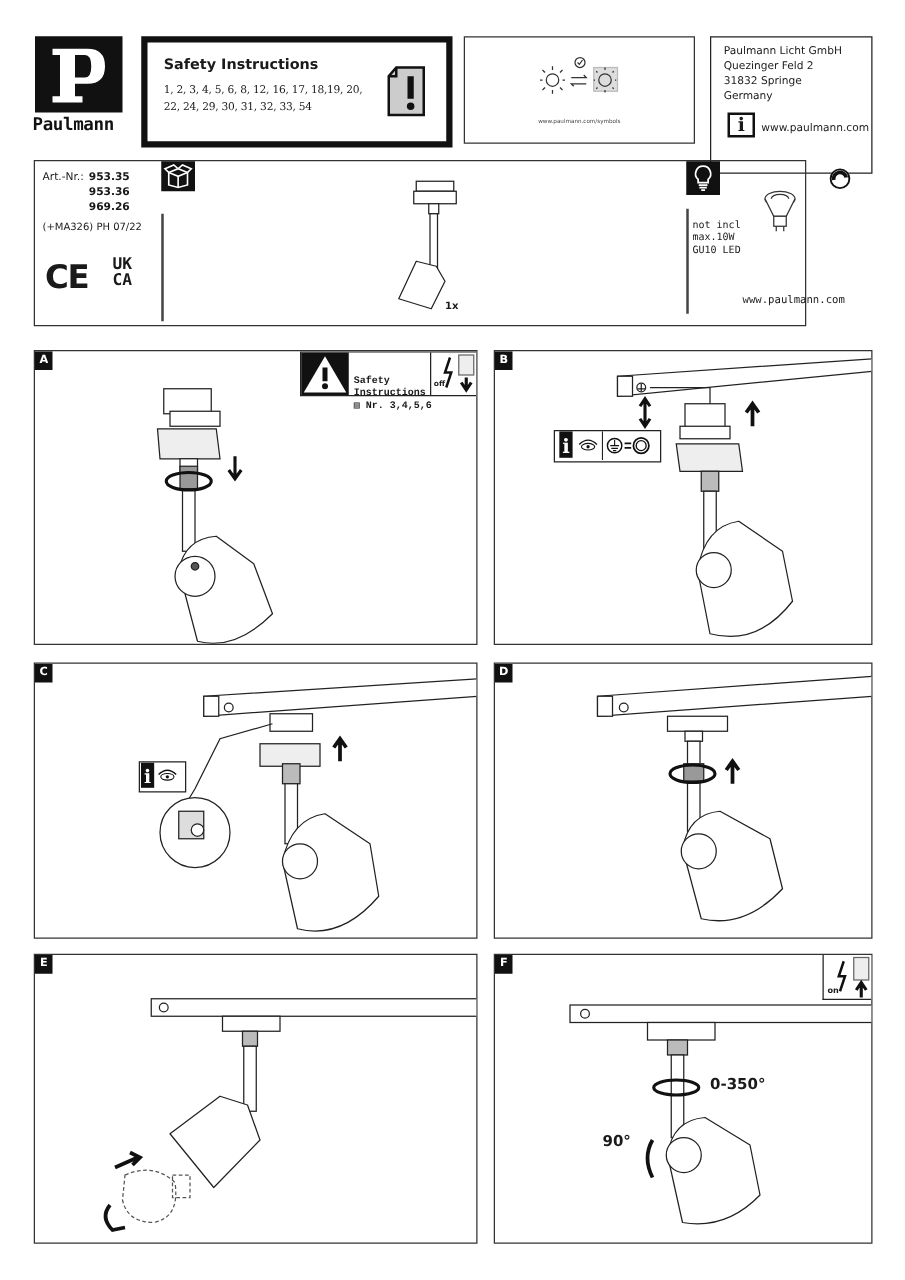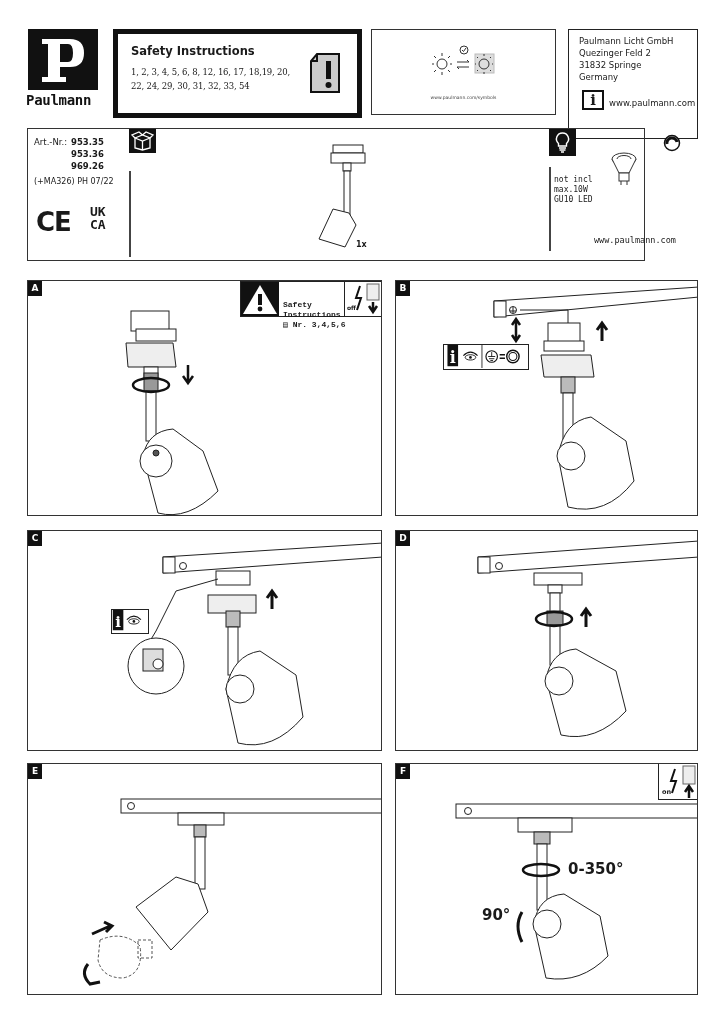--- a/index.html
+++ b/index.html
@@ -62,21 +62,21 @@
   .warn-box { left: 212px; top: 0; width: 142px; height: 36px; border: 1.5px solid #222; background: #fff; }
   .warn-tri { left: 0; top: 0; width: 38px; height: 34px; background: #111; }
   .warn-text { left: 42px; top: 1px; font-size: 8px; font-weight: bold; line-height: 10px; font-family: Liberation Mono, monospace; margin-top: 17px; }
   .warn-power { left: 103px; top: 0; width: 37px; height: 34px; border-left: 1.5px solid #222; }
   .off-label { left: 2px; top: 22px; font-size: 6px; font-weight: bold; }
 
   .b-info { left: 47px; top: 63px; width: 86px; height: 26px; border: 1.5px solid #222; background: #fff; }
   .c-info { left: 83px; top: 78px; width: 38px; height: 25px; border: 1.5px solid #222; background: #fff; }
   .f-power { left: 262px; top: 0; width: 52px; height: 36px; border-left: 1.5px solid #222; border-bottom: 1.5px solid #222; background: #fff; }
   .on-label { left: 3px; top: 24px; font-size: 6.5px; font-weight: bold; }
-  .deg-label { font-size: 15px; font-weight: bold; font-family: "DejaVu Sans", sans-serif; }
+  .deg-label { font-size: 12px; font-weight: bold; font-family: "DejaVu Sans", sans-serif; }
 </style>
 </head>
 <body>
 
 <div class="abs logo-box">
   <svg viewBox="0 0 70 61">
     <path d="M18 10 H42 Q56 10 56 24 Q56 38 42 38 H32 V48 H38 V53 H14 V48 H20 V15 H14 V10 Z M32 15 V33 H40 Q45 33 45 24 Q45 15 40 15 Z" fill="#fff"></path>
   </svg>
 </div>
 <div class="abs logo-text">Paulmann</div>

